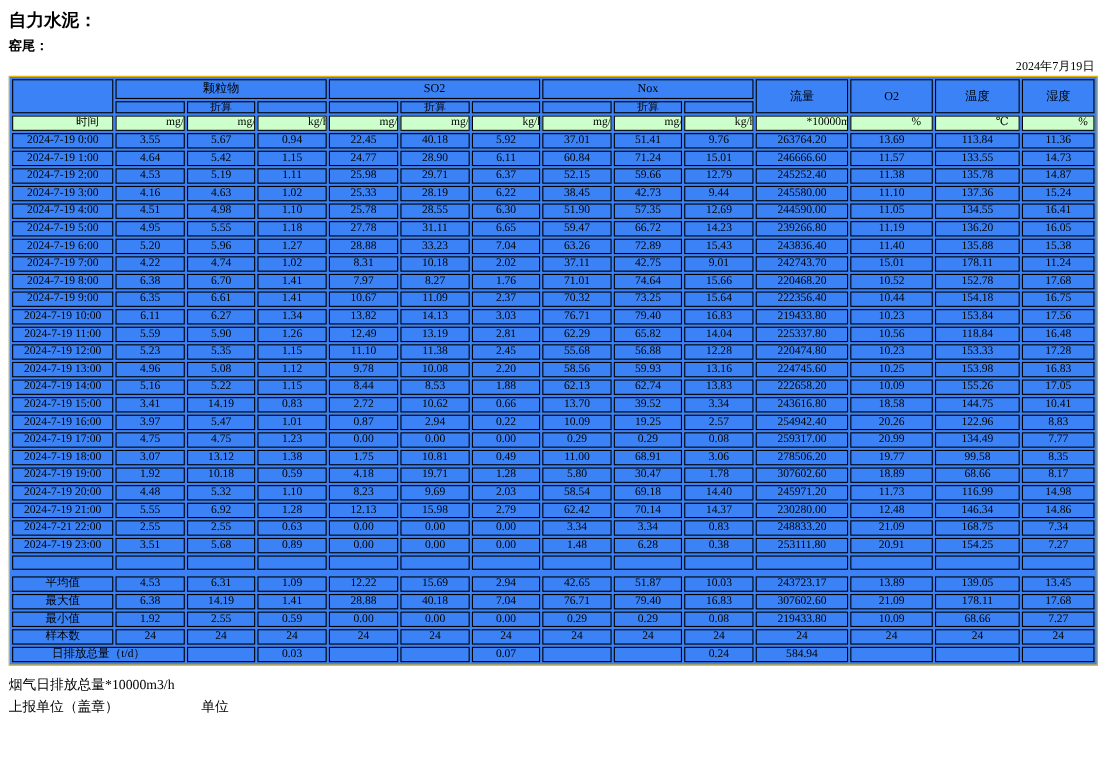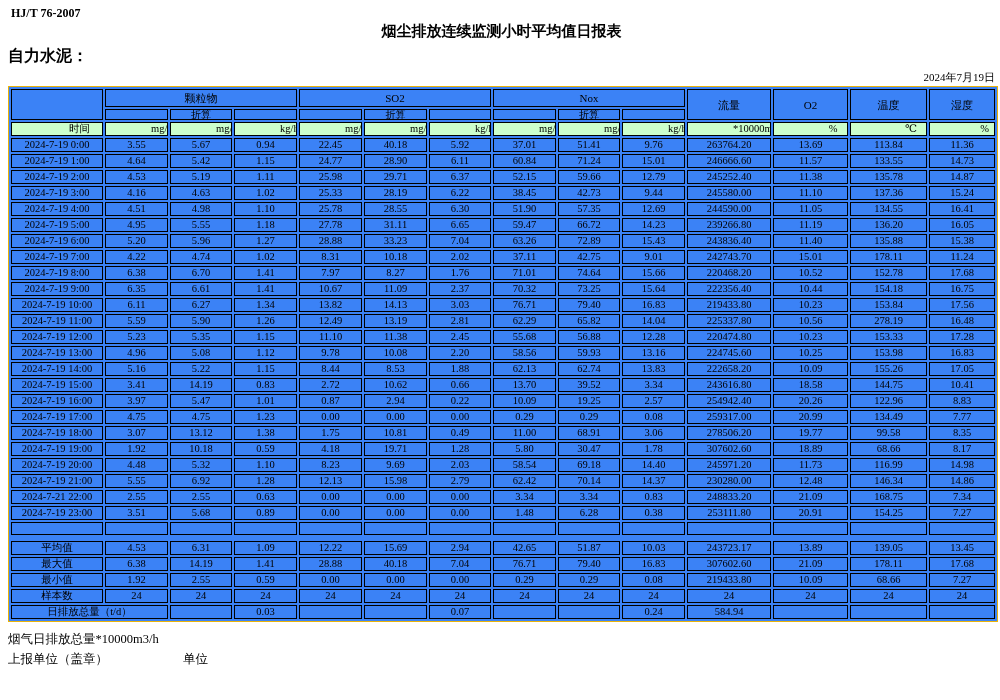--- a/index.html
+++ b/index.html
@@ -33,23 +33,22 @@
   tr.gap td { border:none; height:2px; background:transparent; }
 
   .footer { margin-top:9px; font-size:12.5px; }
   .footer .l2 { margin-top:3px; }
   .footer .unit-label { display:inline-block; margin-left:75px; }
 </style>
 </head>
 <body>
 
 <div class="page">
-  <div class="std">HJ/T 76-2007</div>
-  <div class="title">烟尘排放连续监测小时平均值日报表</div>
   <div class="company">自力水泥：</div>
+  <div class="site">窑尾：</div>
   <div class="date">2024年7月19日</div>
 
   <table class="report">
     <colgroup>
       <col style="width:92px">
         <col style="width:63px">
         <col style="width:62px">
         <col style="width:63px">
       <col style="width:63px">
         <col style="width:63px">
@@ -284,21 +283,21 @@
           <td>5.90</td>
           <td>1.26</td>
           <td>12.49</td>
           <td>13.19</td>
           <td>2.81</td>
           <td>62.29</td>
           <td>65.82</td>
           <td>14.04</td>
           <td>225337.80</td>
           <td class="col-o2">10.56</td>
-          <td>278.19</td>
+          <td>118.84</td>
           <td>16.48</td>
         </tr>
         <tr>
           <td>2024-7-19 12:00</td>
           <td>5.23</td>
           <td>5.35</td>
           <td>1.15</td>
           <td>11.10</td>
           <td>11.38</td>
           <td>2.45</td>

